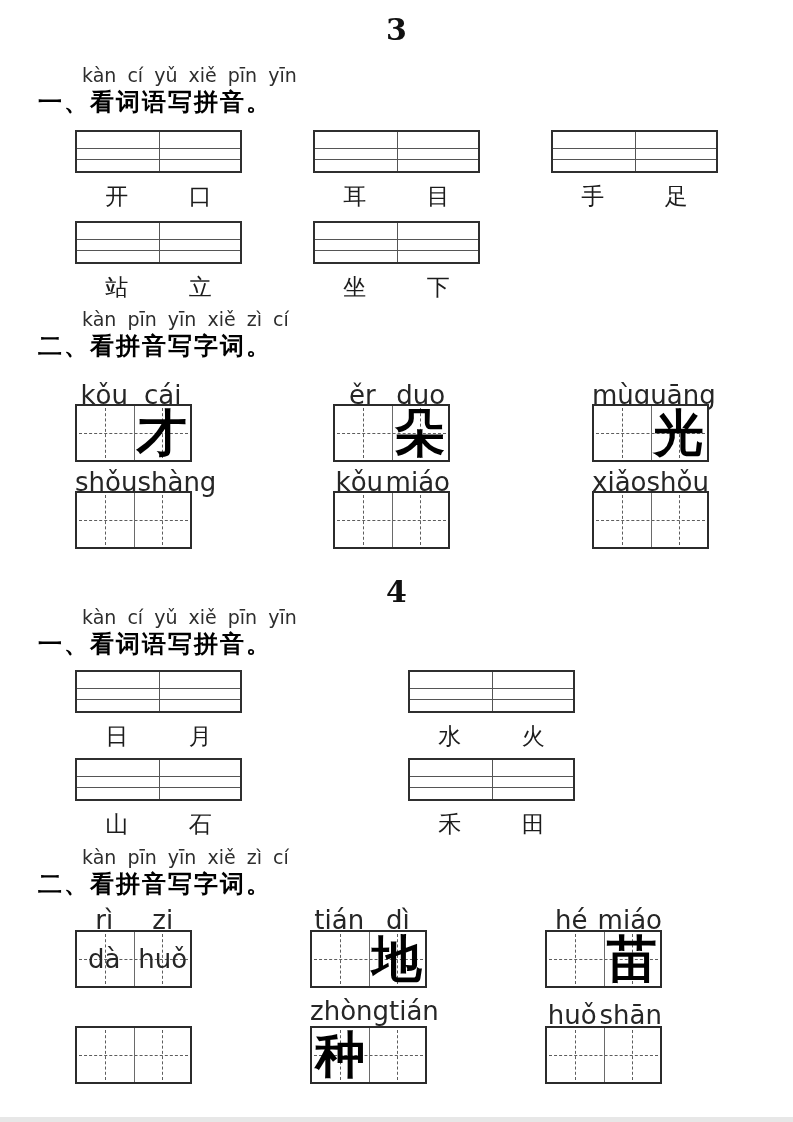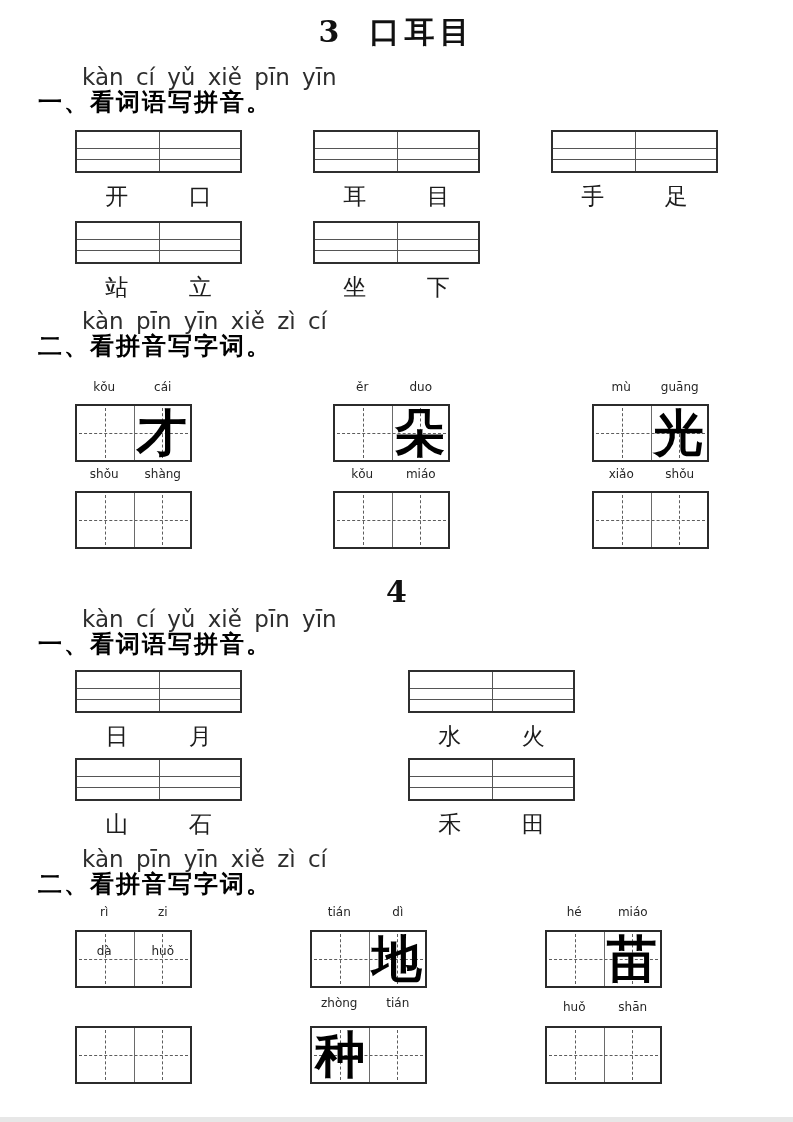--- a/index.html
+++ b/index.html
@@ -9,41 +9,41 @@
   }
   
   .ltitle{
     position:absolute;left:0;width:100%;display:flex;justify-content:center;align-items:baseline;gap:30px;
     font-family:"DejaVu Serif","Liberation Serif",serif;font-size:30px;font-weight:700;color:#111;
   }
   .ltitle .tnum{letter-spacing:0;}
   .ltitle .tname{letter-spacing:5px;}
   
   .hint{
-    position:absolute;font-size:23px;color:#2d2d2d;word-spacing:5px;white-space:nowrap;
+    position:absolute;font-size:19px;color:#2d2d2d;word-spacing:5px;white-space:nowrap;
   }
   
   .heading{
     position:absolute;font-size:24px;font-weight:700;color:#000;letter-spacing:2px;white-space:nowrap;
   }
   
   .pbox{
     position:absolute;width:167px;height:43px;border:2px solid #2f2f2f;background:#fff;box-sizing:border-box;
   }
   .pbox .ph{position:absolute;left:0;right:0;height:0;border-top:1px solid #555;}
   .pbox .pv{position:absolute;top:0;bottom:0;left:50%;width:0;border-left:1px solid #555;}
   
   .pchars{
     position:absolute;width:167px;display:flex;
     font-family:"DejaVu Serif","Liberation Serif",serif;font-size:23px;color:#1c1c1c;
   }
   .pchars span{flex:1;text-align:center;}
   
   .plabel{
-    position:absolute;width:117px;display:flex;font-size:12px;color:#262626;white-space:nowrap;
+    position:absolute;width:117px;display:flex;font-size:26px;color:#262626;white-space:nowrap;
   }
   .plabel span{flex:1;text-align:center;}
   
   .wgrid{
     position:absolute;width:117px;height:58px;border:2px solid #2b2b2b;background:#fff;box-sizing:border-box;
   }
   .wgrid .dv{position:absolute;top:2px;bottom:2px;width:0;border-left:1px dashed #5d5d5d;}
   .wgrid .dh{position:absolute;left:2px;right:2px;top:50%;height:0;border-top:1px dashed #5d5d5d;}
   .wgrid .sv{position:absolute;top:0;bottom:0;left:50%;width:0;border-left:1px solid #6a6a6a;}
   .wgrid .ans{
@@ -54,21 +54,20 @@
   .wgrid .ans.c2{left:50%;}
   .edge{position:absolute;left:0;right:0;bottom:0;height:5px;background:#e7e7e7;}
 </style>
 </head>
 <body>
 
 <div class="page">
 
   <div class="ltitle" style="top:12px">
     <span class="tnum">3</span>
-    <span class="tname">口耳目</span>
   </div>
 
   <div class="hint" style="left:82px;top:64px">kàn  cí  yǔ xiě pīn yīn</div>
   <div class="heading" style="left:38px;top:86px">一、看词语写拼音。</div>
 
   <div>
       <div class="pbox" style="left:75px;top:130px">
         <span class="ph" style="top:40%"></span>
         <span class="ph" style="top:70%"></span>
         <span class="pv"></span>

